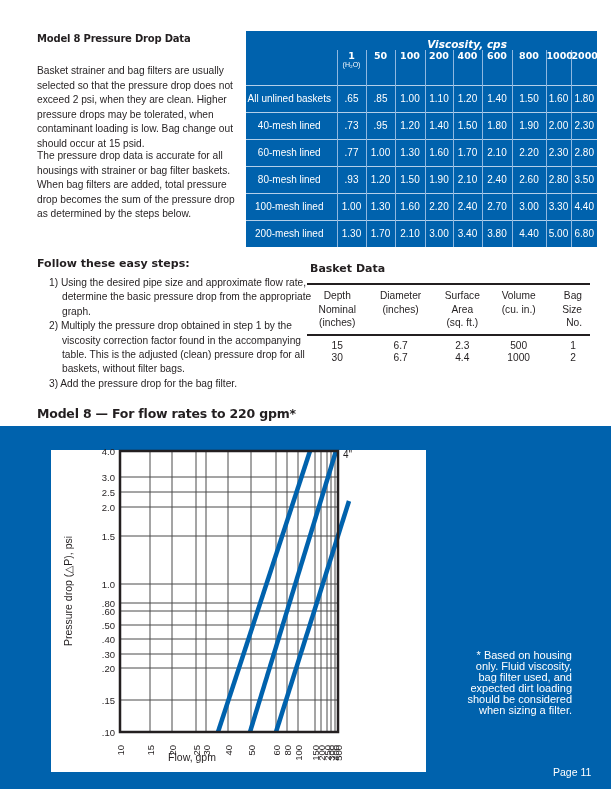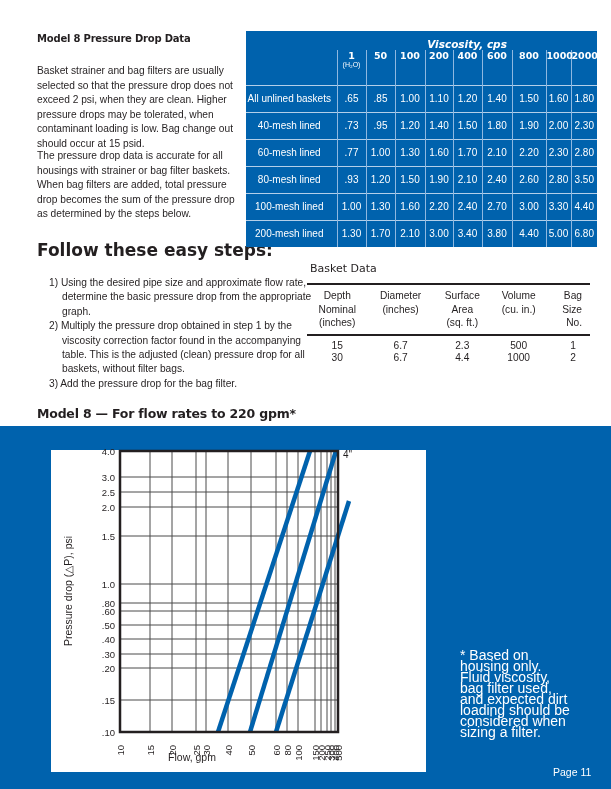--- a/index.html
+++ b/index.html
@@ -1,47 +1,47 @@
 <!DOCTYPE html>
 <html><head>
 <meta charset="utf-8">
 <style>
   html, body { margin:0; padding:0; }
   body { width:611px; height:789px; position:relative; background:#ffffff; overflow:hidden;
          font-family:"DejaVu Sans", "Liberation Sans", sans-serif; color:#231f20; }
   .abs { position:absolute; }
   .intro-title { left:37px; top:33px; font-weight:bold; font-size:10px; font-family:"DejaVu Sans", sans-serif; letter-spacing:-0.2px; }
   .intro-text { left:37px; width:210px; font-size:10.2px; line-height:14.6px; font-family:"Liberation Sans", sans-serif; }
-  .steps-title { left:37px; top:240px; font-weight:bold; font-size:17px; }
+  .steps-title { left:37px; top:257px; font-weight:bold; font-size:11px; }
   .steps { left:37px; top:264px; width:270px; font-size:10.2px; line-height:14.4px; font-family:"Liberation Sans", sans-serif; margin:12px; padding:0; list-style:none; }
   .steps li { padding-left:13px; text-indent:-13px; }
 
   
   table.visc { position:absolute; left:246px; top:31px; width:351px; border-collapse:collapse; background:#0062ad; color:#fff;
                font-family:"Liberation Sans", sans-serif; font-size:10px; table-layout:fixed; }
   table.visc td, table.visc th { border-left:1px solid #8fb8e0; padding:0; text-align:center; }
   table.visc tr.data td { border-top:1.5px solid #b3cfe9; height:26px; vertical-align:middle; }
   table.visc td.rowlabel { text-align:center; padding-right:4px; border-left:none; white-space:nowrap; }
   table.visc th { font-weight:bold; font-family:"DejaVu Sans", sans-serif; font-size:9.5px; vertical-align:top; }
   table.visc th.title { font-style:italic; font-size:10.5px; border-left:none; padding-top:7px; height:12px; }
   table.visc .sub { display:block; font-weight:normal; font-size:7px; font-family:"Liberation Sans", sans-serif; }
 
   
-  .basket-title { left:310px; top:262px; font-weight:normal; font-size:11px; }
+  .basket-title { left:310px; top:262px; font-weight:bold; font-size:11px; }
   table.basket { position:absolute; left:307px; top:283px; width:283px; border-collapse:collapse;
                  font-family:"Liberation Sans", sans-serif; font-size:10.2px; color:#231f20; }
   table.basket thead tr { border-top:2px solid #231f20; border-bottom:2px solid #231f20; }
   table.basket th { font-weight:normal; vertical-align:top; padding:4px 2px 4px; line-height:13.5px; text-align:center;margin-top:31px; }
   table.basket td { text-align:center; line-height:12.5px; padding:0 2px; }
   table.basket tbody tr:first-child td { padding-top:4px; }
 
   .chart-title { left:37px; top:406px; font-weight:bold; font-size:12.5px; font-family:"DejaVu Sans", sans-serif; letter-spacing:-0.2px; }
   .band { left:0; top:426px; width:611px; height:363px; background:#0062ad; }
   .panel { left:51px; top:450px; width:375px; height:322px; background:#ffffff; }
-  .note { left:460px; top:650px; width:112px; color:#ffffff; font-size:14px; line-height:11px; text-align:left; font-family:"Liberation Sans", sans-serif; }
+  .note { left:460px; top:650px; width:112px; color:#ffffff; font-size:11px; line-height:11px; text-align:right; font-family:"Liberation Sans", sans-serif; }
   .page { left:553px; top:766px; color:#ffffff; font-size:10.5px; font-family:"Liberation Sans", sans-serif; }
   svg text { font-family:"Liberation Sans", sans-serif; }
 </style>
 </head>
 <body>
 
 <div class="abs intro-title">Model 8 Pressure Drop Data</div>
 <div class="abs intro-text" style="top:64px;">Basket strainer and bag filters are usually selected so that the pressure drop does not exceed 2 psi, when they are clean. Higher pressure drops may be tolerated, when contaminant loading is low. Bag change out should occur at 15 psid.</div>
 <div class="abs intro-text" style="top:149px;">The pressure drop data is accurate for all housings with strainer or bag filter baskets. When bag filters are added, total pressure drop becomes the sum of the pressure drop as determined by the steps below.</div>
 

